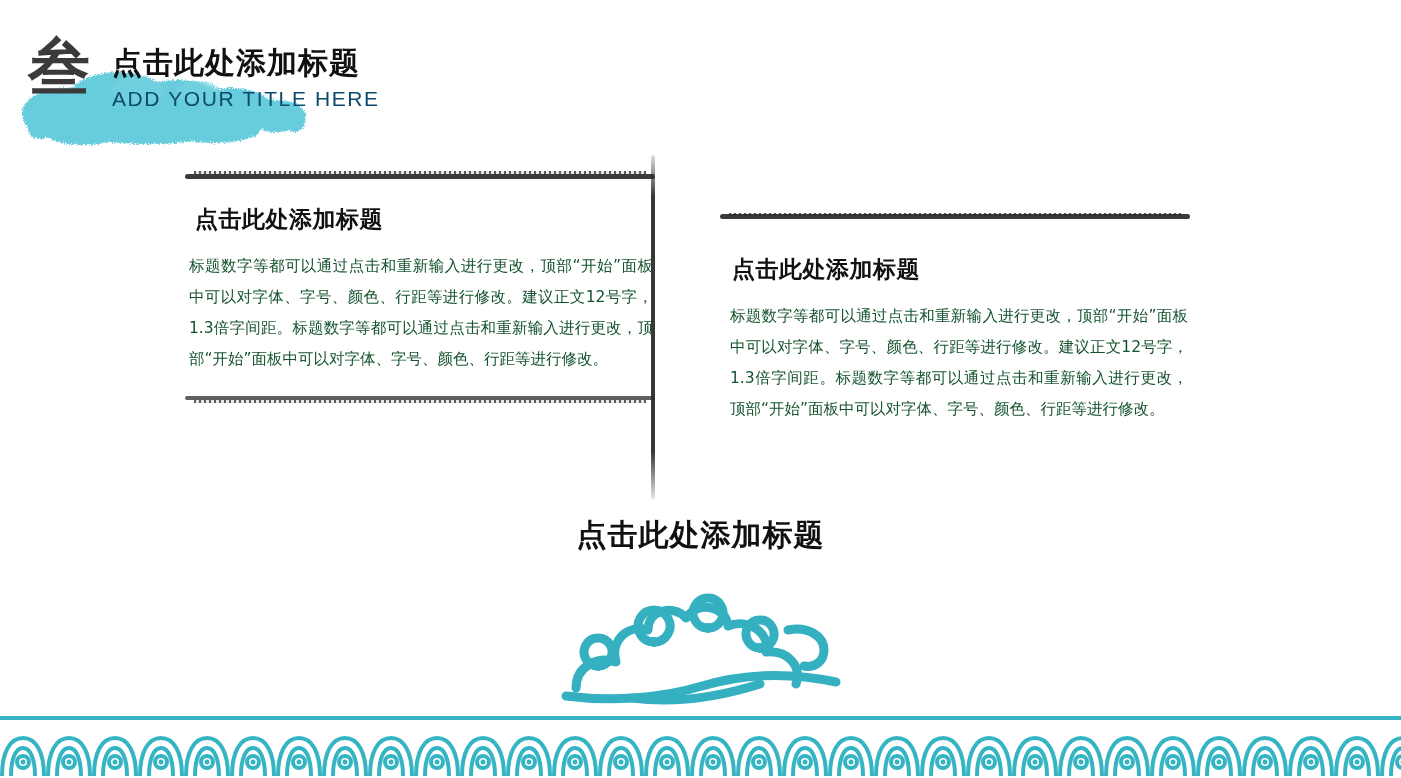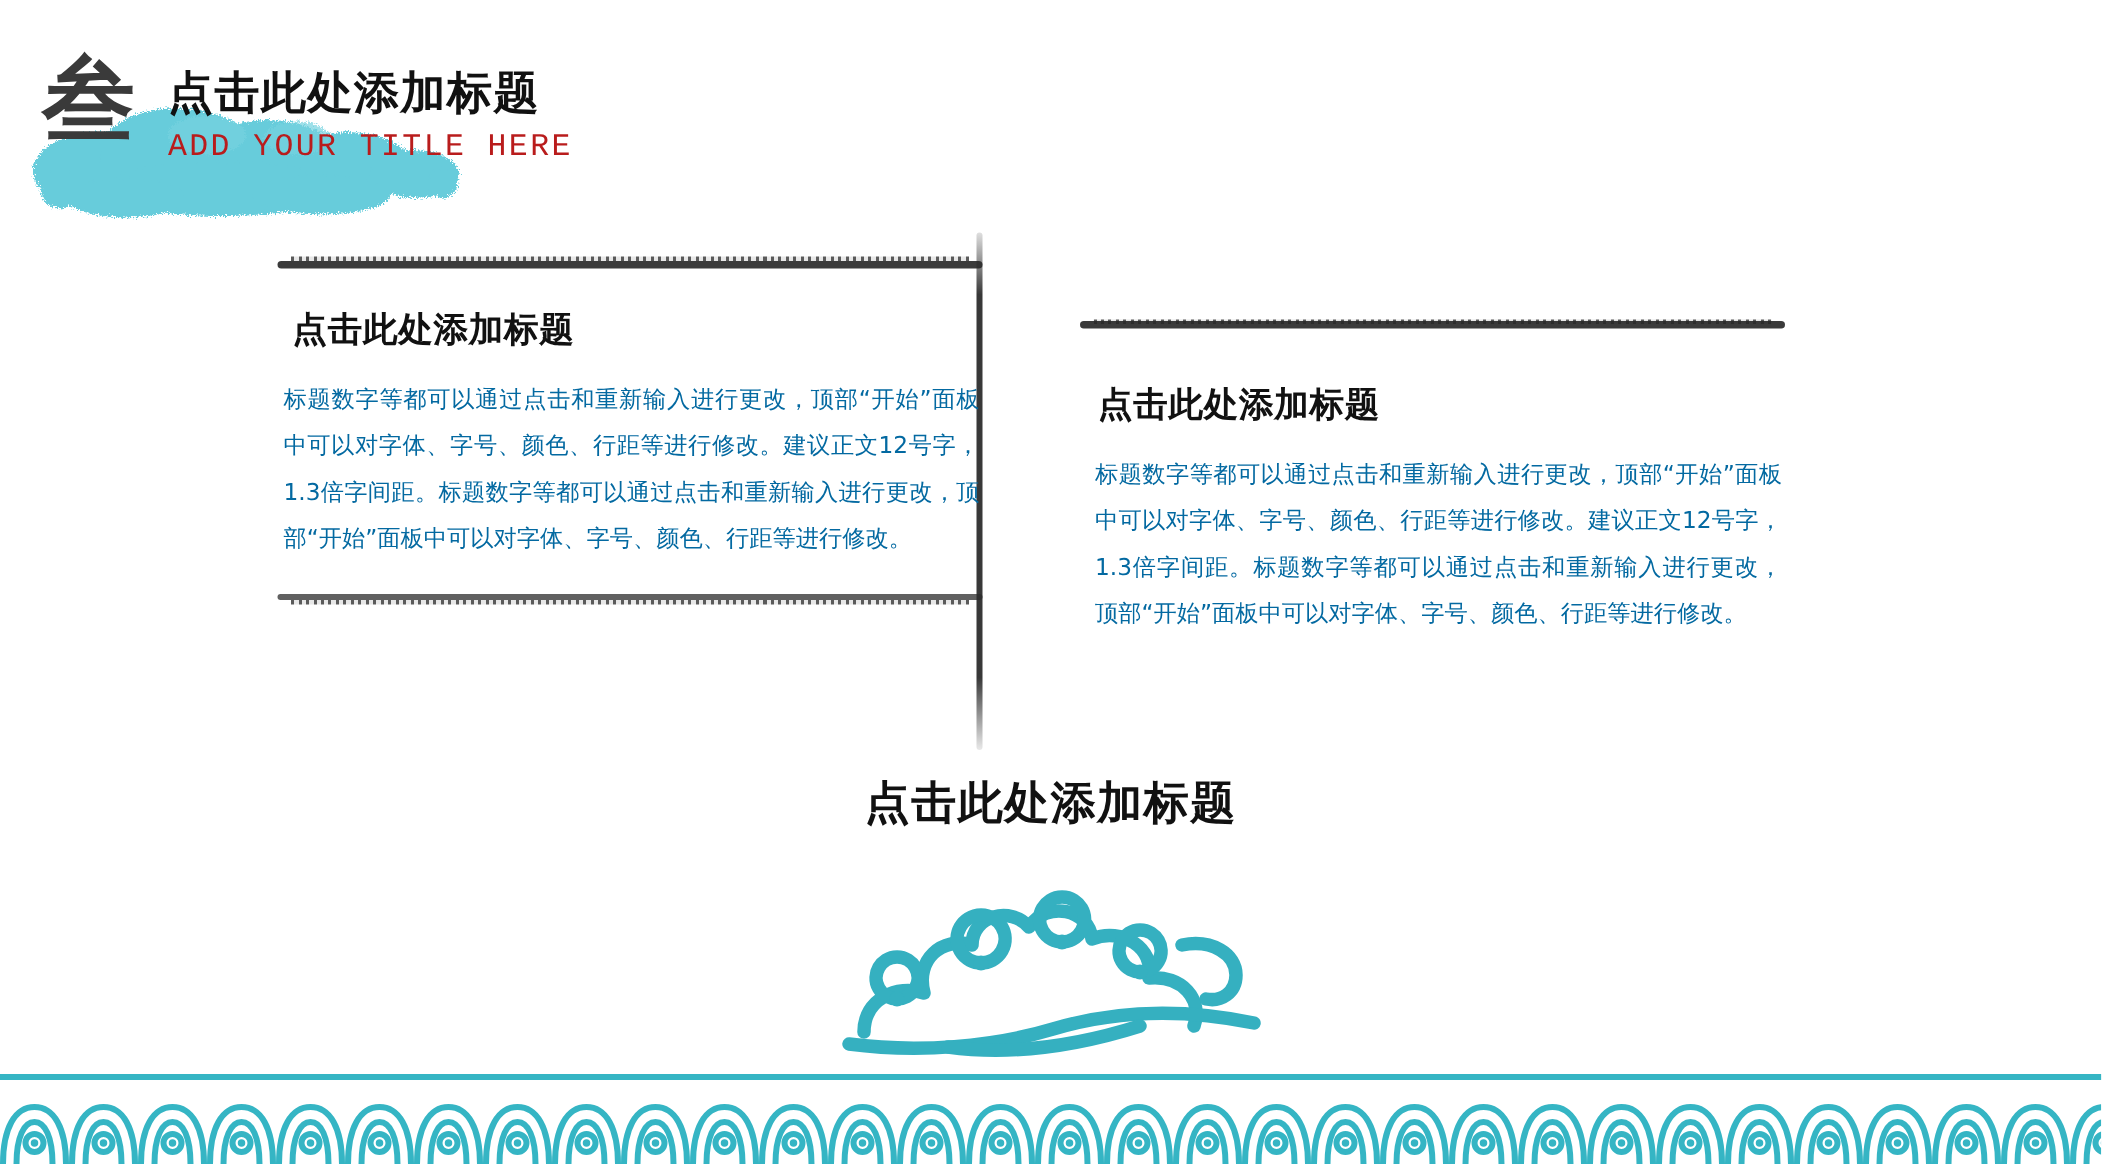--- a/index.html
+++ b/index.html
@@ -57,24 +57,24 @@
     font-family: "DejaVu Sans", "Liberation Sans", sans-serif;
     font-size: 30px;
     font-weight: 700;
     color: #111111;
     letter-spacing: 1px;
     line-height: 1.25;
     white-space: nowrap;
   }
 
   #header-title-en {
-    font-family: Liberation Mono, monospace;
+    font-family: Liberation Sans, sans-serif;
     font-size: 21px;
     font-weight: 400;
-    color: #b91c1c;
+    color: #0c4a6e;
     letter-spacing: 1.6px;
     line-height: 1.4;
     margin-top: 2px;
     white-space: nowrap;
   }
 
   
   #content-area {
     position: absolute;
     left: 0;
@@ -132,21 +132,21 @@
     font-weight: 700;
     color: #111111;
     letter-spacing: 0.5px;
     margin: 22px 0 16px 8px;
   }
 
   .col-body {
     font-family: "DejaVu Sans", "Liberation Sans", sans-serif;
     font-size: 15.5px;
     line-height: 2.0;
-    color: #0369a1;
+    color: #14532d;
     text-align: justify;
     text-justify: inter-ideograph;
     padding: 0 2px 0 4px;
   }
 
   #column-left .col-title { margin-left: 10px; }
   #column-right .col-rule-top::before { top: 2px; }
   #column-right .col-title { margin-top: 30px; margin-left: 12px; }
   #column-right .col-body { padding-left: 10px; }
 

